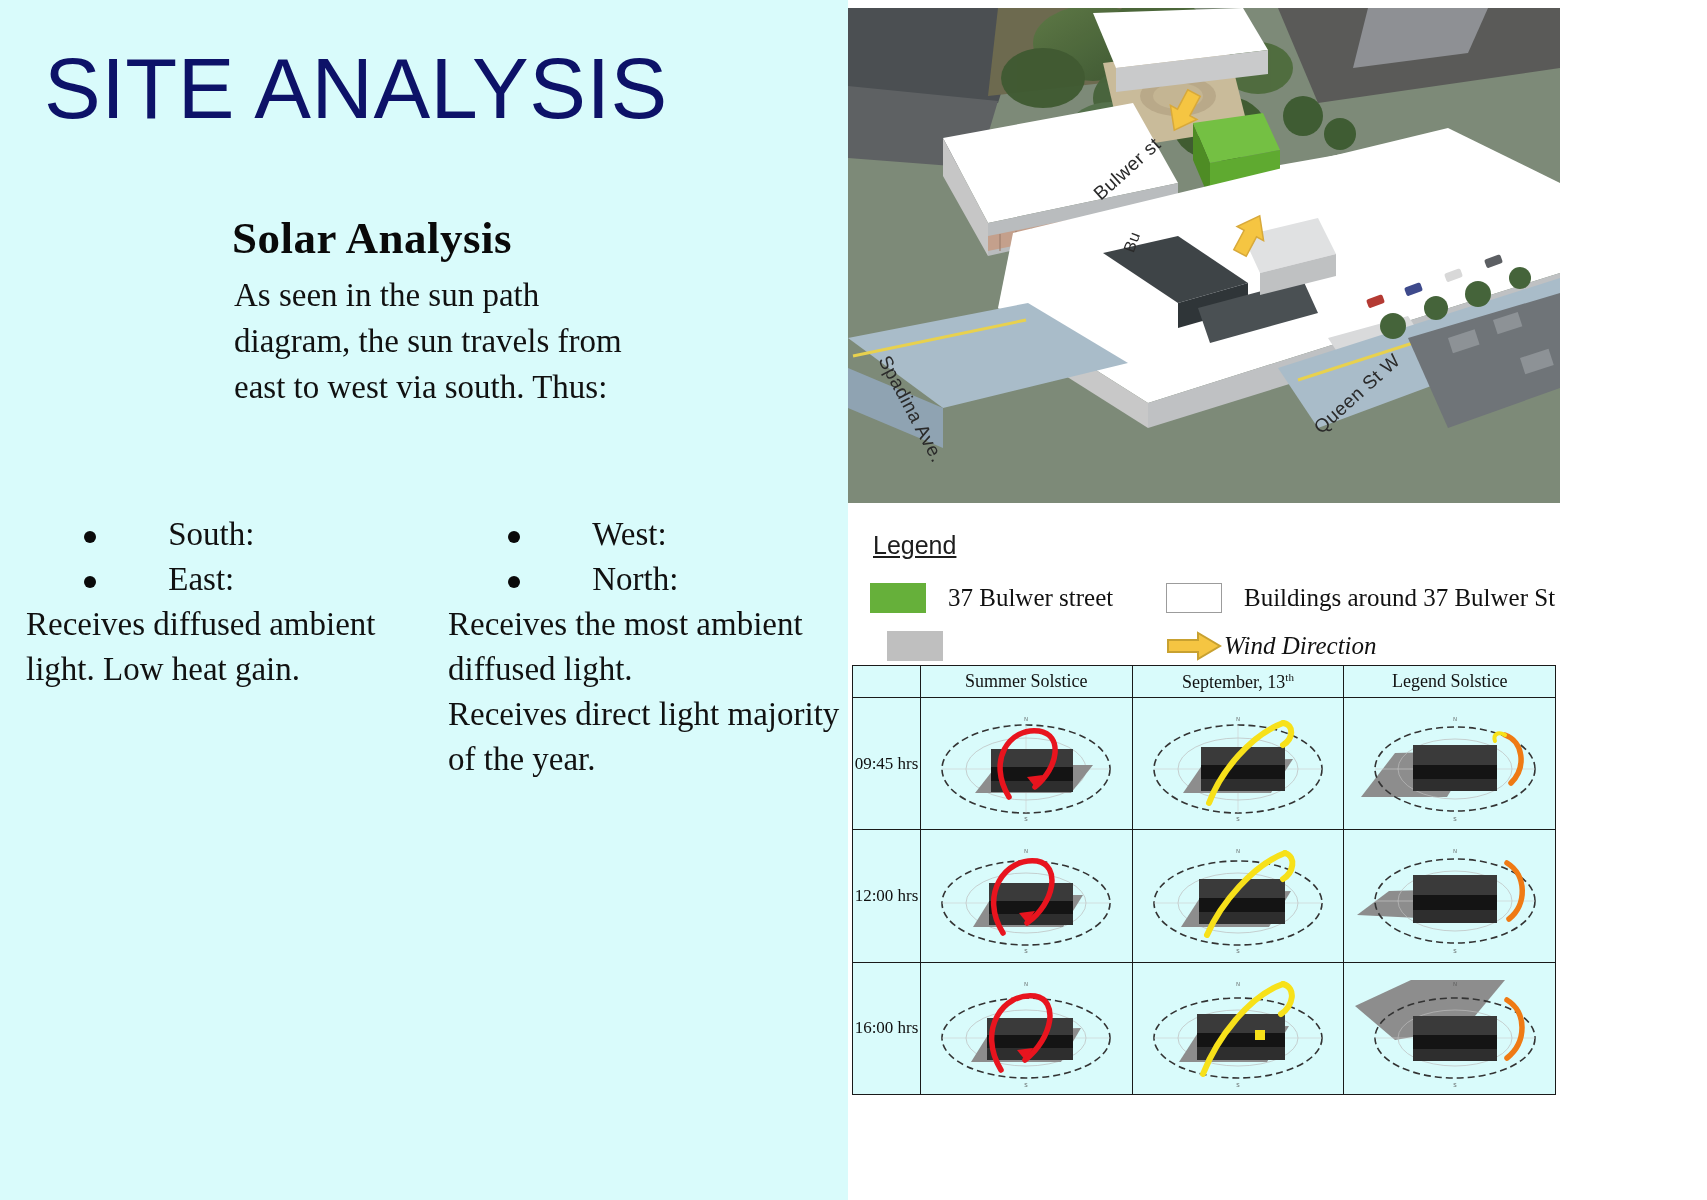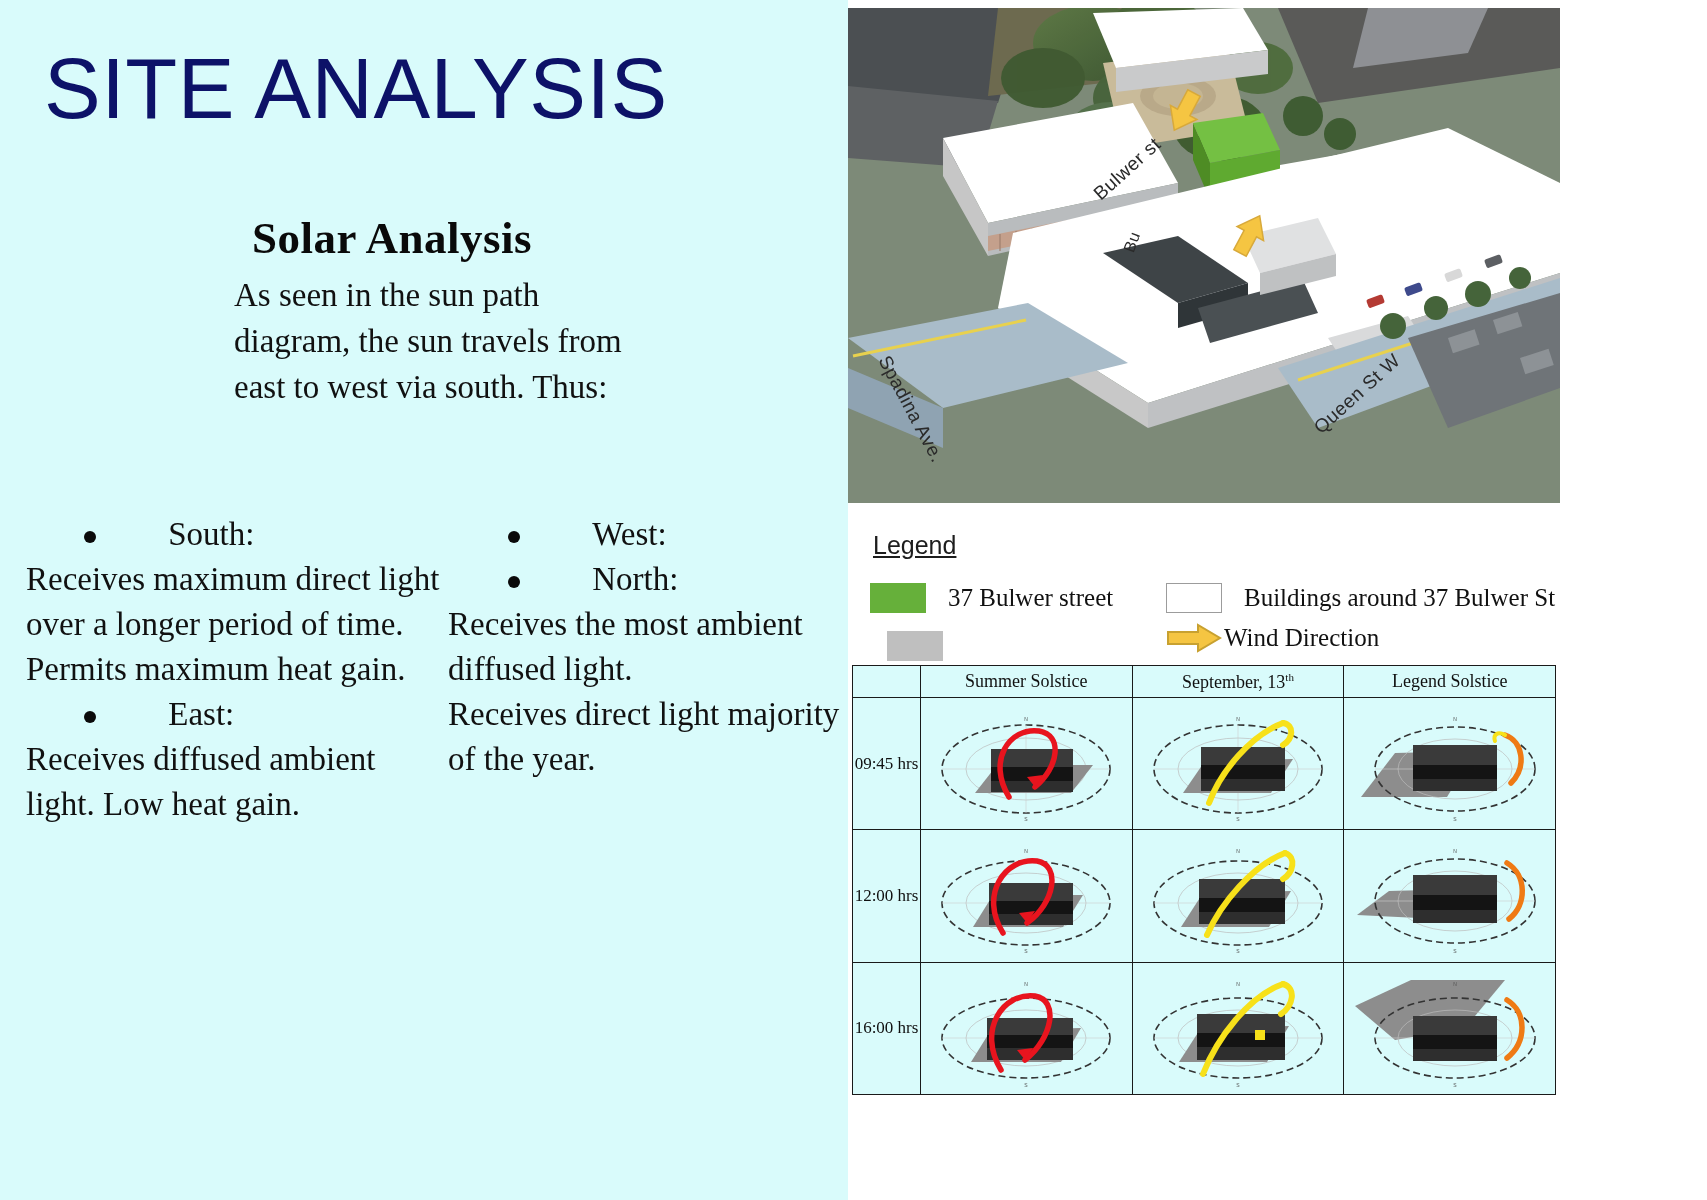--- a/index.html
+++ b/index.html
@@ -46,21 +46,20 @@
   #solar-heading {
     position: absolute;
     left: 232px;
     top: 212px;
     font-family: "Liberation Serif", serif;
     font-weight: bold;
     font-size: 45px;
     color: #0a0a0a;
     letter-spacing: 0.5px;
     white-space: nowrap;
-    margin-left: 20px;
   }
 
   #solar-intro {
     position: absolute;
     left: 234px;
     top: 272px;
     width: 400px;
     font-family: "Liberation Serif", serif;
     font-size: 33px;
     line-height: 46px;
@@ -140,21 +139,21 @@
     left: 25px; top: 28px;
     font-family: "Liberation Sans", sans-serif;
     font-size: 25px;
     color: #1d1d1d;
     text-decoration: underline;
   }
   .legend-row { position: absolute; display: flex; align-items: center; }
   #legend-row-1 { left: 22px;  top: 80px; }
   #legend-row-2 { left: 22px;  top: 128px; flex-direction: column; }
   #legend-row-3 { left: 318px; top: 80px; }
-  #legend-row-4 { left: 318px; top: 120px; }
+  #legend-row-4 { left: 318px; top: 128px; font-style: italic; }
 
   .swatch {
     width: 56px; height: 30px;
     flex: 0 0 auto;
   }
   .swatch-green  { background: #66b03a; }
   .swatch-gray   { background: #bfbfbf; }
   .swatch-white  { background: #ffffff; border: 1px solid #9c9c9c; }
 
   .legend-text {
@@ -219,21 +218,20 @@
 
     <div id="solar-intro">As seen in the sun path diagram, the sun travels from east to west via south. Thus:</div>
 
     <div id="bullet-col-left" class="bullet-col">
 
       <div>
         <span class="bullet-head bullet-head-pad-1">
           <span class="bullet-dot"></span>
           <span class="bullet-label">South:</span>
         </span>
-        <span class="bullet-body">Receives maximum direct light over a longer period of time. Permits maximum heat gain.</span>
       </div>
 
       <div>
         <span class="bullet-head bullet-head-pad-1">
           <span class="bullet-dot"></span>
           <span class="bullet-label">East:</span>
         </span>
         <span class="bullet-body">Receives diffused ambient light. Low heat gain.</span>
       </div>
 

